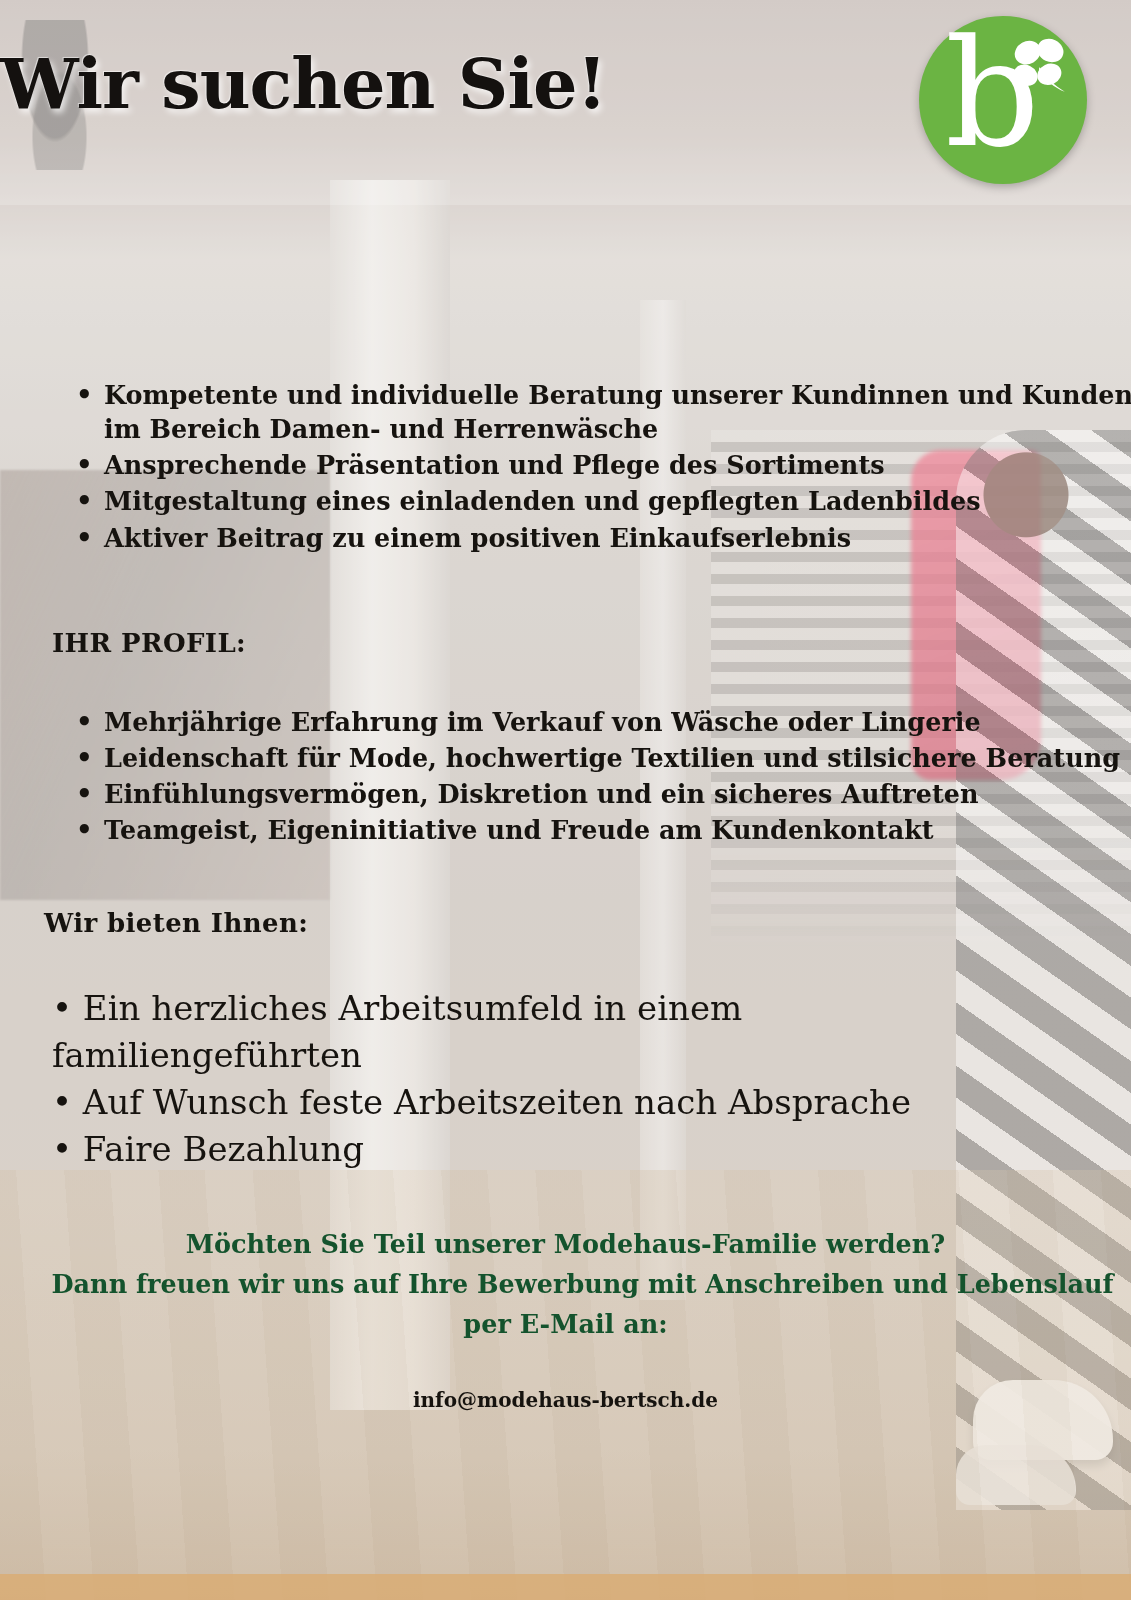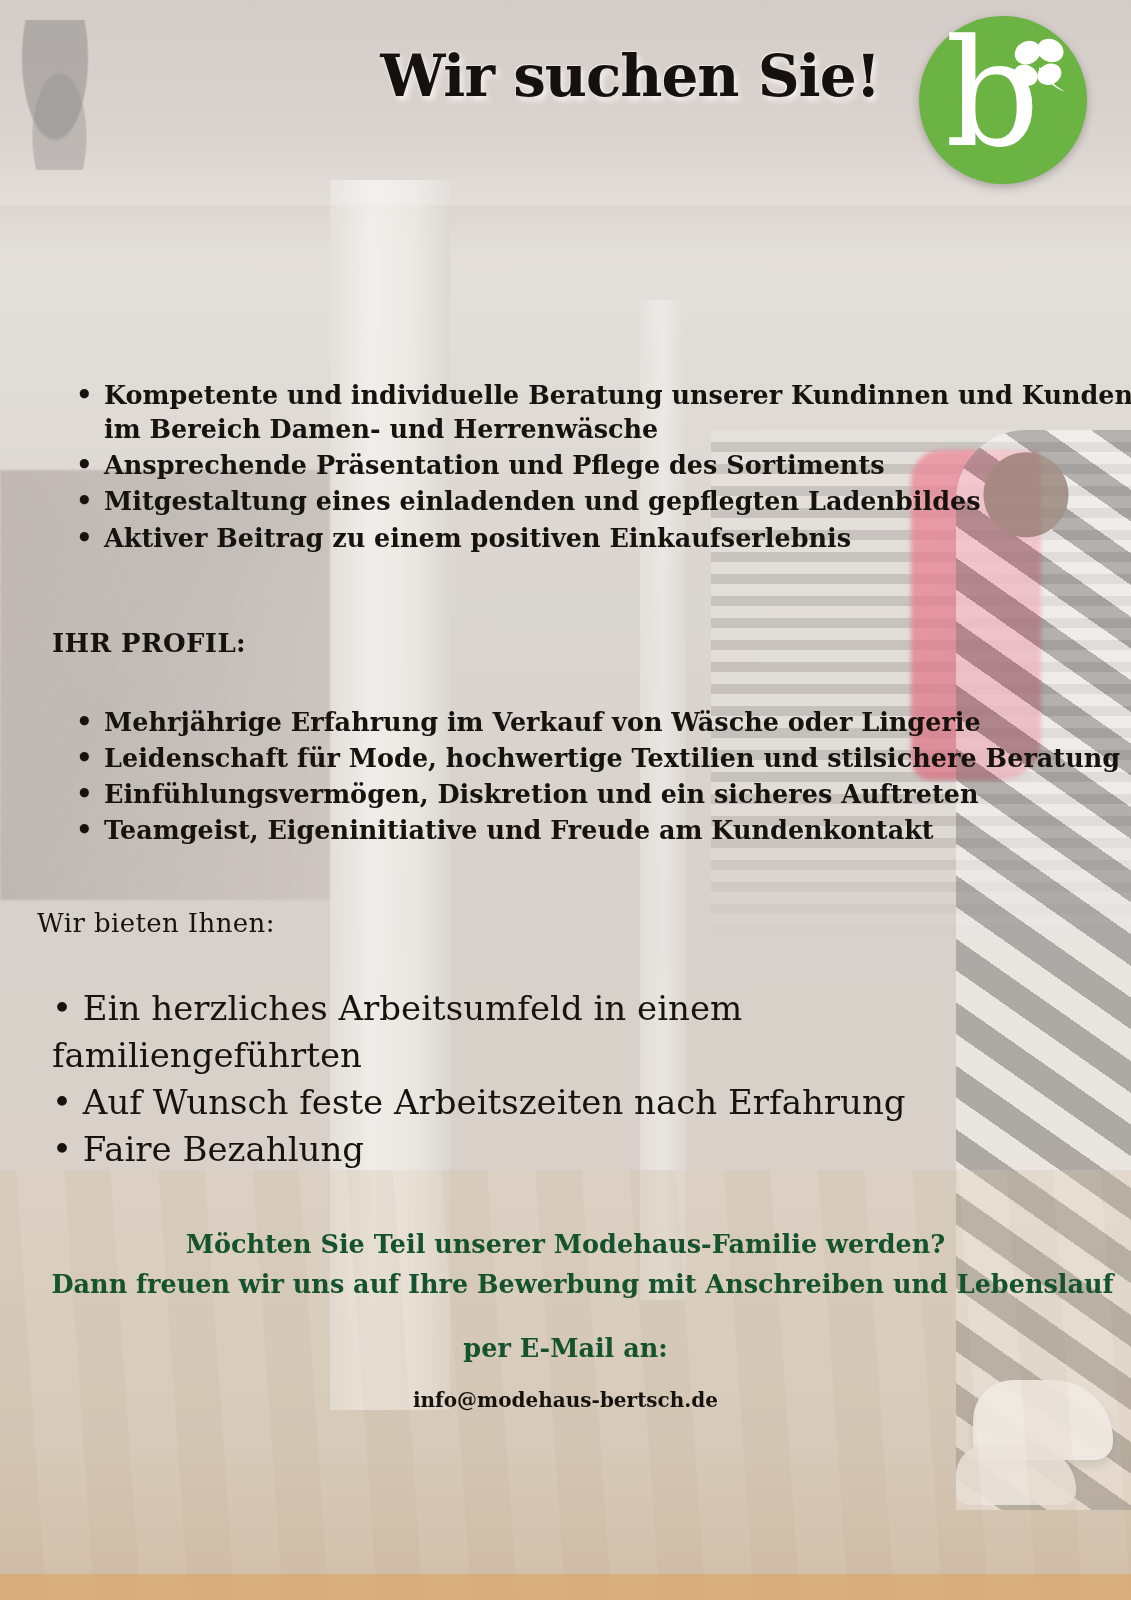--- a/index.html
+++ b/index.html
@@ -133,24 +133,24 @@
     position: absolute;
     left: 0; top: 0;
     width: 100%;
     height: 205px;
     background: rgba(255,255,255,.20);
   }
   .title {
     position: absolute;
     left: 0; top: 42px;
     width: 880px;
-    text-align: right;
+    text-align: left;
     font-family: "DejaVu Serif", "Liberation Serif", serif;
     font-weight: 700;
-    font-size: 58px;
+    font-size: 70px;
     letter-spacing: -1px;
     color: #14110f;
     text-shadow: 3px 4px 6px rgba(255,255,255,.75), -1px -1px 0 rgba(255,255,255,.5);
   }
 
   
   .logo {
     position: absolute;
     right: 44px; top: 16px;
     width: 168px; height: 168px;
@@ -288,27 +288,27 @@
 
     <div class="section-head" style="left:52px; top:628px;">IHR PROFIL:</div>
 
     <ul class="bullets" style="left:52px; top:705px; width:1045px;">
       <li>Mehrjährige Erfahrung im Verkauf von Wäsche oder Lingerie</li>
       <li>Leidenschaft für Mode, hochwertige Textilien und stilsichere Beratung</li>
       <li>Einfühlungsvermögen, Diskretion und ein sicheres Auftreten</li>
       <li>Teamgeist, Eigeninitiative und Freude am Kundenkontakt</li>
     </ul>
 
-    <div class="section-head" style="left:37px; top:908px; font-weight:400;">Wir bieten Ihnen:</div>
+    <div class="section-head" style="left:44px; top:908px; font-weight:700;">Wir bieten Ihnen:</div>
 
     <ul class="plain-list" style="left:52px; top:985px; width:1000px;">
       <li>• Ein herzliches Arbeitsumfeld in einem familiengeführten</li>
-      <li>• Auf Wunsch feste Arbeitszeiten nach Erfahrung</li>
+      <li>• Auf Wunsch feste Arbeitszeiten nach Absprache</li>
       <li>• Faire Bezahlung</li>
     </ul>
 
     <div class="closing" style="top:1225px;">Möchten Sie Teil unserer Modehaus-Familie werden?</div>
     <div class="closing" style="top:1265px;padding-left:17px;">Dann freuen wir uns auf Ihre Bewerbung mit Anschreiben und Lebenslauf</div>
-    <div class="closing" style="top:1305px;margin-top:24px;">per E-Mail an:</div>
+    <div class="closing" style="top:1305px;">per E-Mail an:</div>
 
     <div class="email" style="top:1388px;">info@modehaus-bertsch.de</div>
   </div>
 </div>
 
 </body></html>

